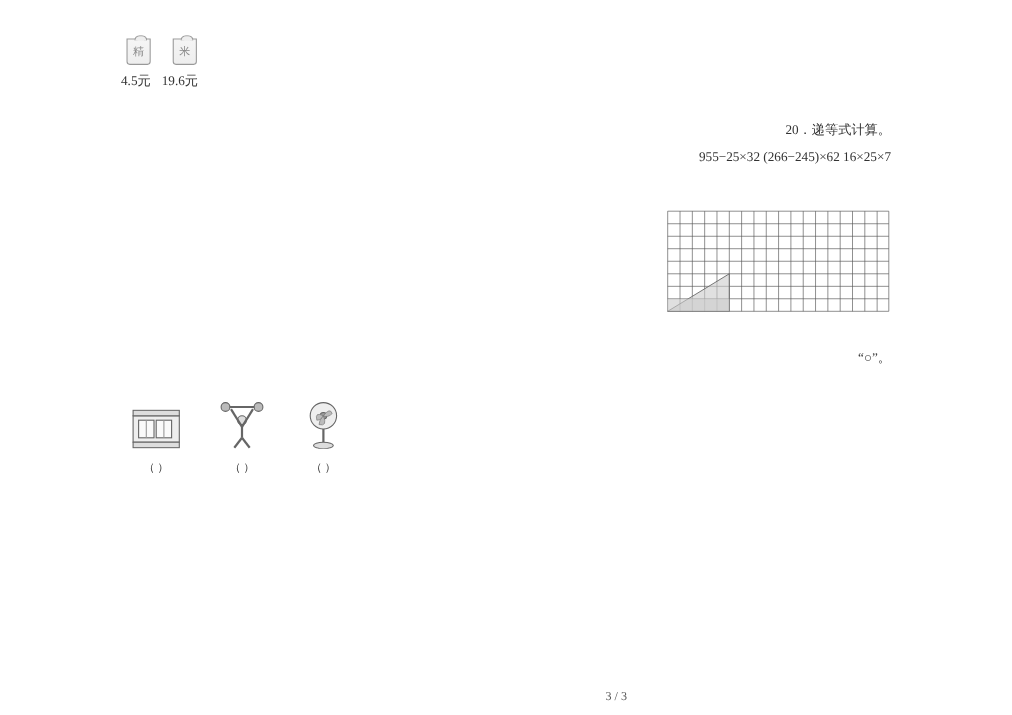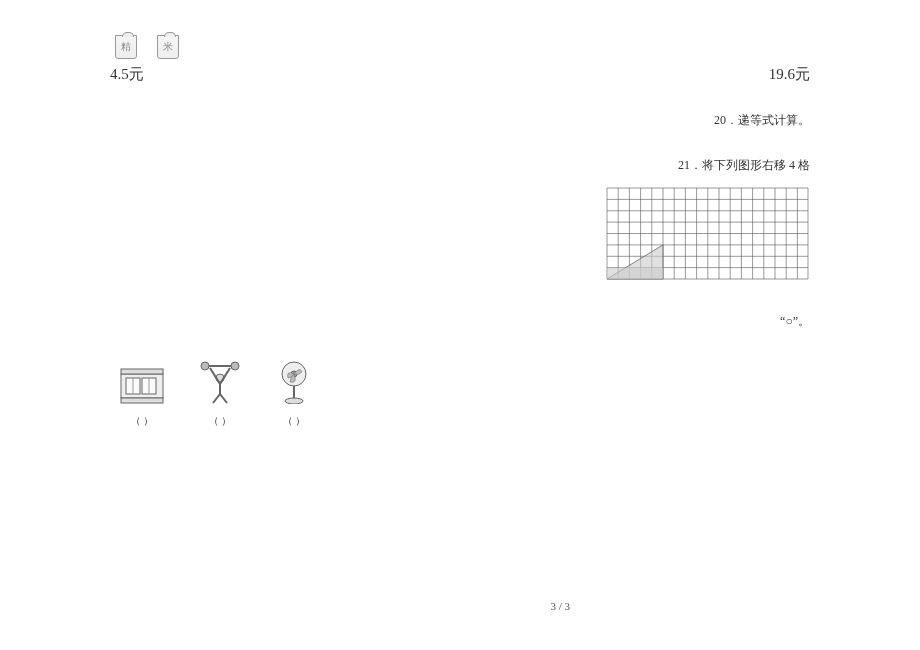--- a/index.html
+++ b/index.html
@@ -43,44 +43,43 @@
       border-bottom: none;
       border-top-left-radius: 6px;
       border-top-right-radius: 6px;
       background:#eee;
     }
     .prices-row {
       margin-top: 6px;
       margin-left: 0;
       display: flex;
       gap: 10px;
-      font-size: 15px;
+      font-size: 12px;
       font-family: "SimSun", serif;
-      justify-content: space-between;
     }
     .block { margin-top: 28px; text-align: right; }
     .line { margin-top: 8px; font-size: 12px; }
     .grid-svg { margin-top: 12px; }
     .q22-row {
       display: flex;
       gap: 36px;
       margin-top: 30px;
       margin-left: 10px;
       align-items: flex-end;
     }
     .item {
       display: flex;
       flex-direction: column;
       align-items: center;
       gap: 10px;
     }
     .paren { font-size: 10px; }
     .page-num {
       position: absolute;
-      bottom: 38px;
+      bottom: 11px;
       right: 350px;
       font-size: 11px;
       color: #555;
     }
   </style>
 </head>
 <body>
 
 <div class="top-icons-row">
   <div class="bag">
@@ -92,26 +91,24 @@
 </div>
 <div class="prices-row">
   <span>4.5元</span>
   <span>19.6元</span>
 </div>
 
 <div class="block">
   <div class="line">
     <span>20．</span><span>递等式计算。</span>
   </div>
+  <div class="line">955−25×32  (266−245)×62       16×25×7</div>
 </div>
 
 <div class="block">
-  <div class="line">
-    <span>21．</span><span>将下列图形右移 4 格</span>
-  </div>
   <svg class="grid-svg" width="205" height="95" viewBox="0 0 205 95">
 
     <g stroke="#555" stroke-width="0.6">
 
       <line x1="2" y1="2" x2="2" y2="93"></line>
       <line x1="13.2" y1="2" x2="13.2" y2="93"></line>
       <line x1="24.4" y1="2" x2="24.4" y2="93"></line>
       <line x1="35.6" y1="2" x2="35.6" y2="93"></line>
       <line x1="46.8" y1="2" x2="46.8" y2="93"></line>
       <line x1="58" y1="2" x2="58" y2="93"></line>

